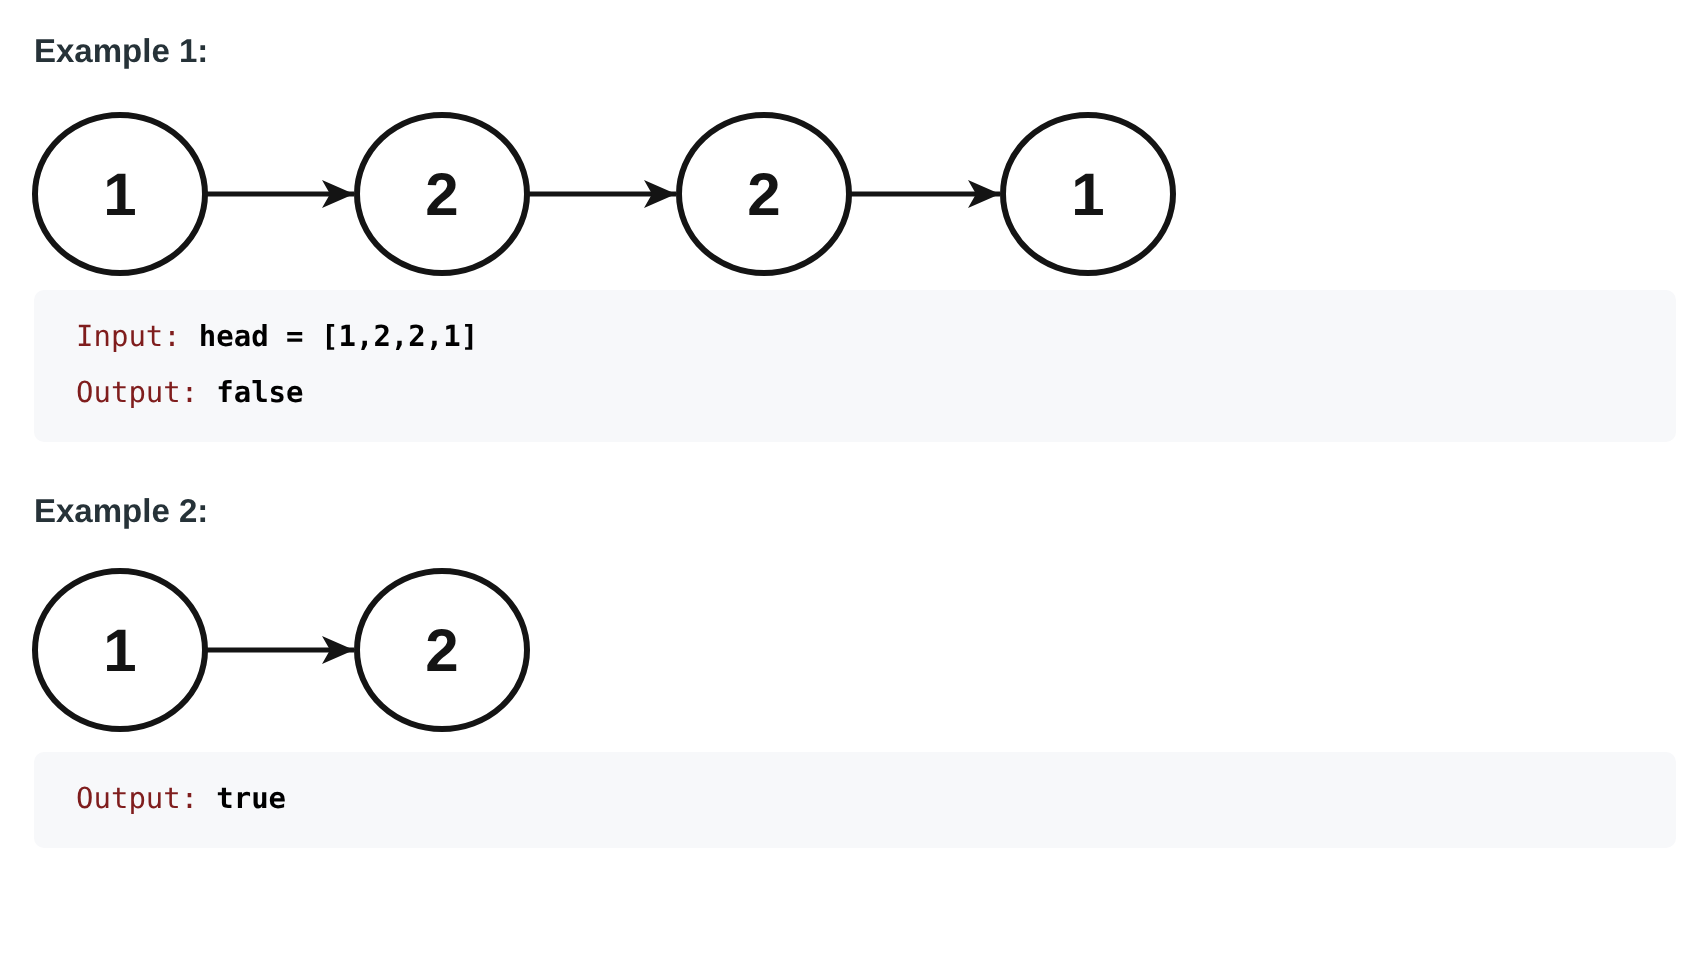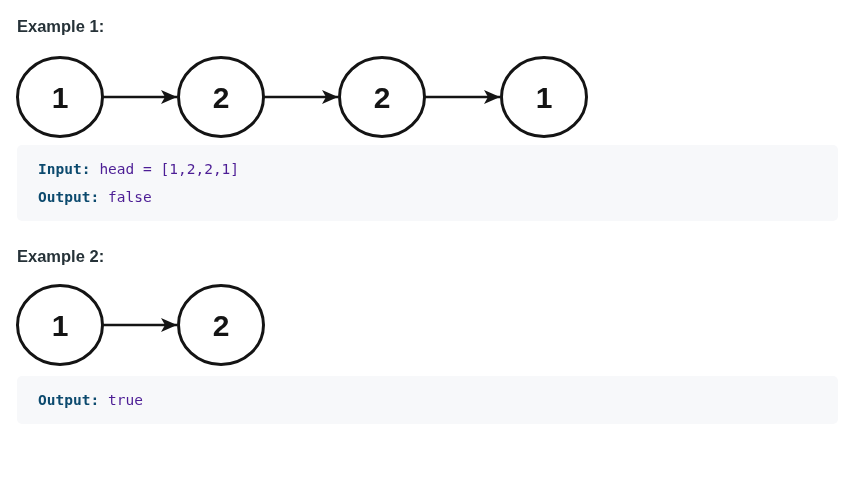--- a/index.html
+++ b/index.html
@@ -62,27 +62,27 @@
     border-radius: 5px;
     font-family: "DejaVu Sans Mono", "Liberation Mono", monospace;
     font-size: 14.5px;
     line-height: 28px;
     white-space: pre;
   }
   #io-block-1 { top: 145px; }
   #io-block-2 { top: 376px; }
 
   .io-label {
-    font-weight: 700;
-    color: #0c4a6e;
+    font-weight: 400;
+    color: #7f1d1d;
     margin-right: 9px;
   }
   .io-value {
-    font-weight: 400;
-    color: #4c1d95;
+    font-weight: 700;
+    color: #000000;
   }
 </style>
 </head>
 <body>
 
 <div class="canvas">
 
   <h3 id="heading-1" class="example-heading">Example 1:</h3>
 
   <svg id="diagram-1" class="diagram" width="620" height="92" viewBox="0 0 620 92">

